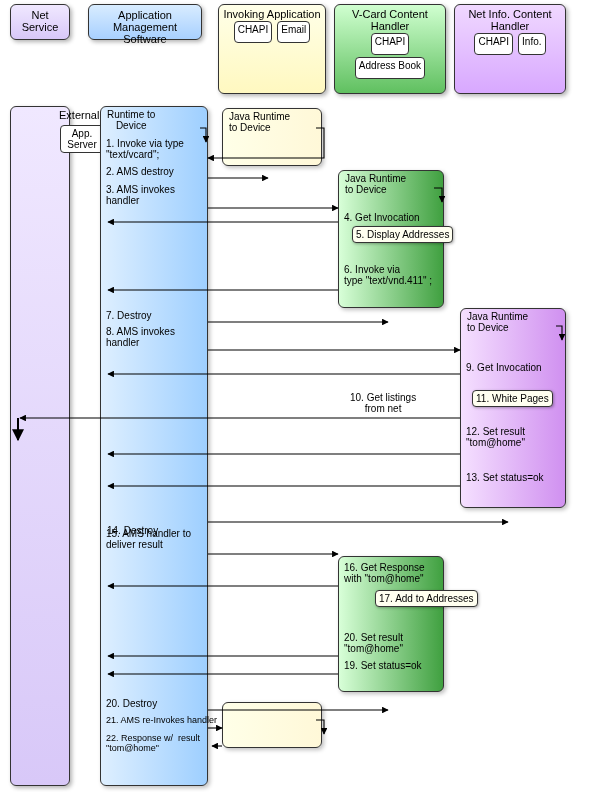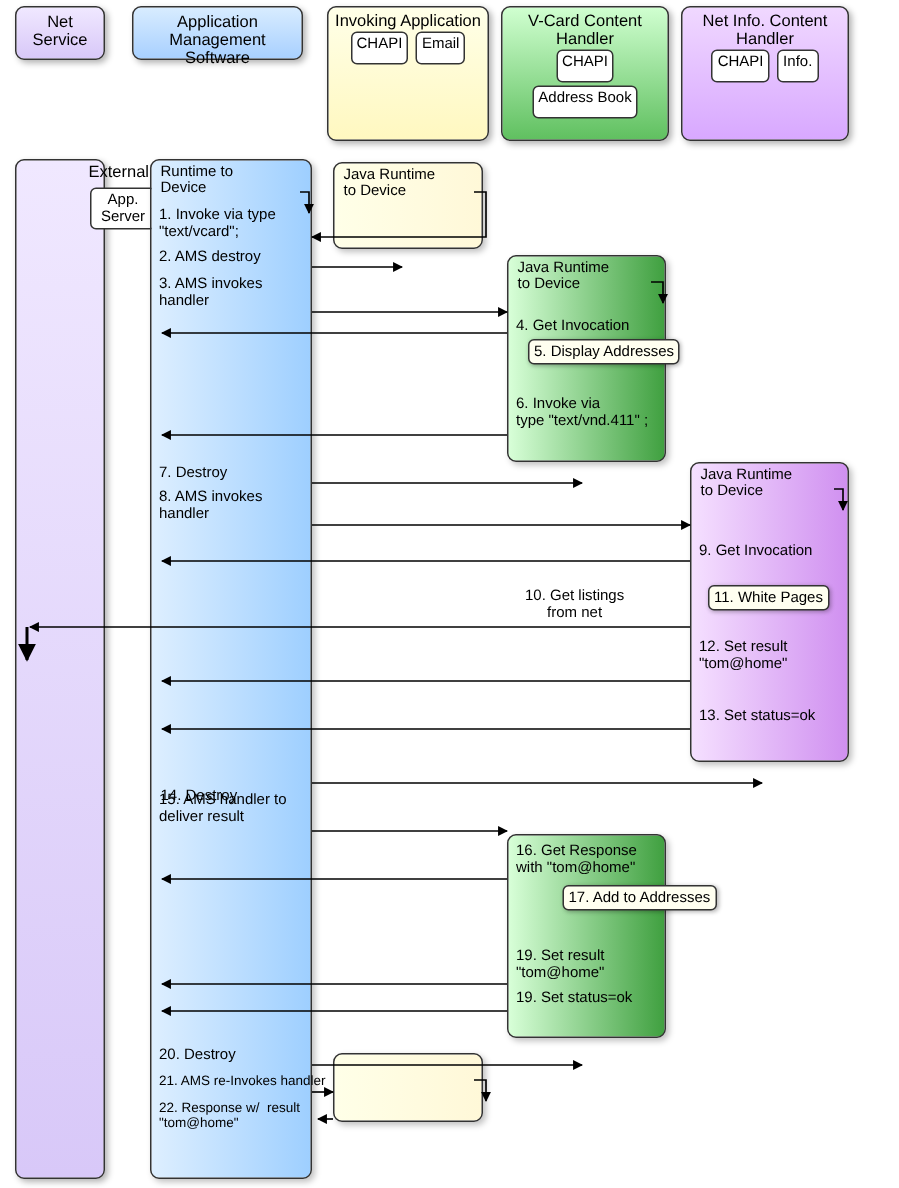--- a/index.html
+++ b/index.html
@@ -47,21 +47,21 @@
   .violet { background: linear-gradient(#f0d8ff, #d8a8ff); }
 
   
   .lifeline {
     position: absolute;
     border: 1px solid #333;
     border-radius: 6px;
     box-sizing: border-box;
     box-shadow: 2px 2px 4px rgba(0,0,0,0.25);
   }
-  .blue-life   { background: linear-gradient(90deg,#deefff,#9ecfff); }
+  .blue-life   { background: linear-gradient(90deg,#deefff,#9ecfff); text-align: center; }
   .yellow-life { background: linear-gradient(90deg,#ffffe8,#fff8d8); }
   .green-life  { background: linear-gradient(90deg,#d8ffd8,#40a040); }
   .violet-life { background: linear-gradient(90deg,#f5e0ff,#d090f0); }
 
   .step {
     position: absolute;
     font-size: 10px;
     line-height: 1.1em;
     white-space: pre-wrap;
   }
@@ -162,21 +162,21 @@
 <div class="step" style="left:466px; top:426px;">12. Set result
 "tom@home"</div>
 <div class="step" style="left:466px; top:472px;">13. Set status=ok</div>
 <div class="step" style="left:107px; top:510px;margin-top:15px;">14. Destroy</div>
 <div class="step" style="left:106px; top:528px;">15. AMS handler to
 deliver result</div>
 <div class="step" style="left:344px; top:562px;">16. Get Response
 with "tom@home"</div>
 <div class="inner-box" style="left:354px; top:590px;margin-left:21px;">17. Add to
 Addresses</div>
-<div class="step" style="left:344px; top:632px;">19. Set result
+<div class="step" style="left:344px; top:632px;">20. Set result
 "tom@home"</div>
 <div class="step" style="left:344px; top:660px;">19. Set status=ok</div>
 <div class="step" style="left:106px; top:698px;">20. Destroy</div>
 <div class="step" style="left:106px; top:716px; font-size:9px;">21. AMS re-Invokes handler</div>
 <div class="step" style="left:106px; top:734px; font-size:9px;">22. Response w/  result
 "tom@home"</div>
 
 <svg class="arrows" width="599" height="792">
   <defs>
     <marker id="ah" viewBox="0 0 10 10" refX="9" refY="5" markerWidth="6" markerHeight="6" orient="auto-start-reverse">

